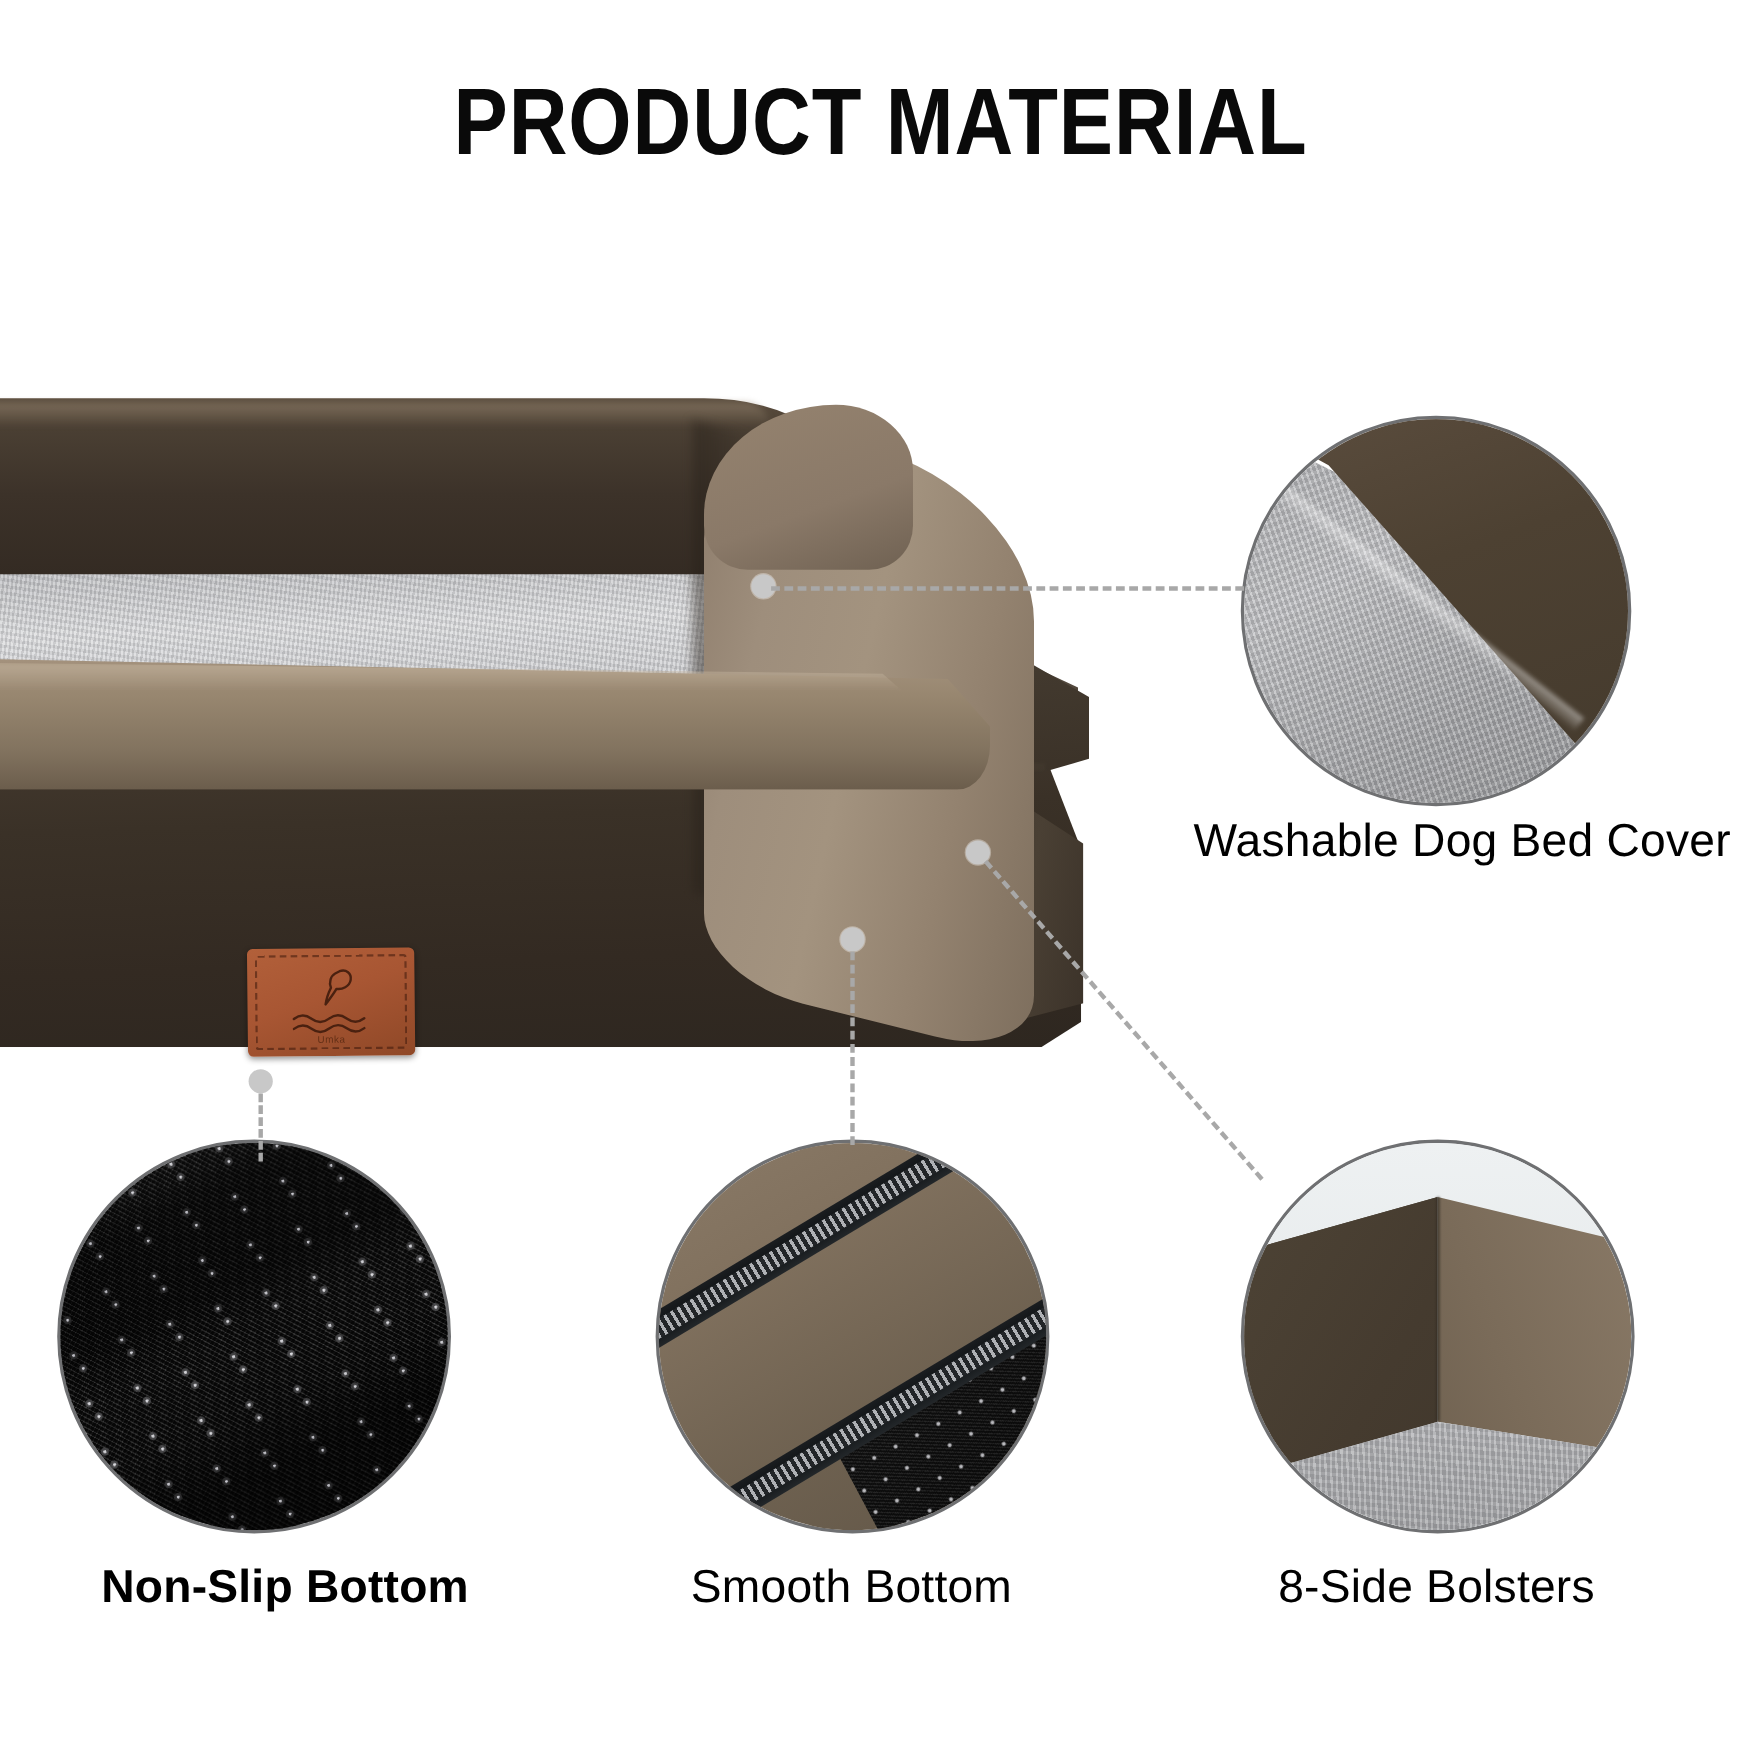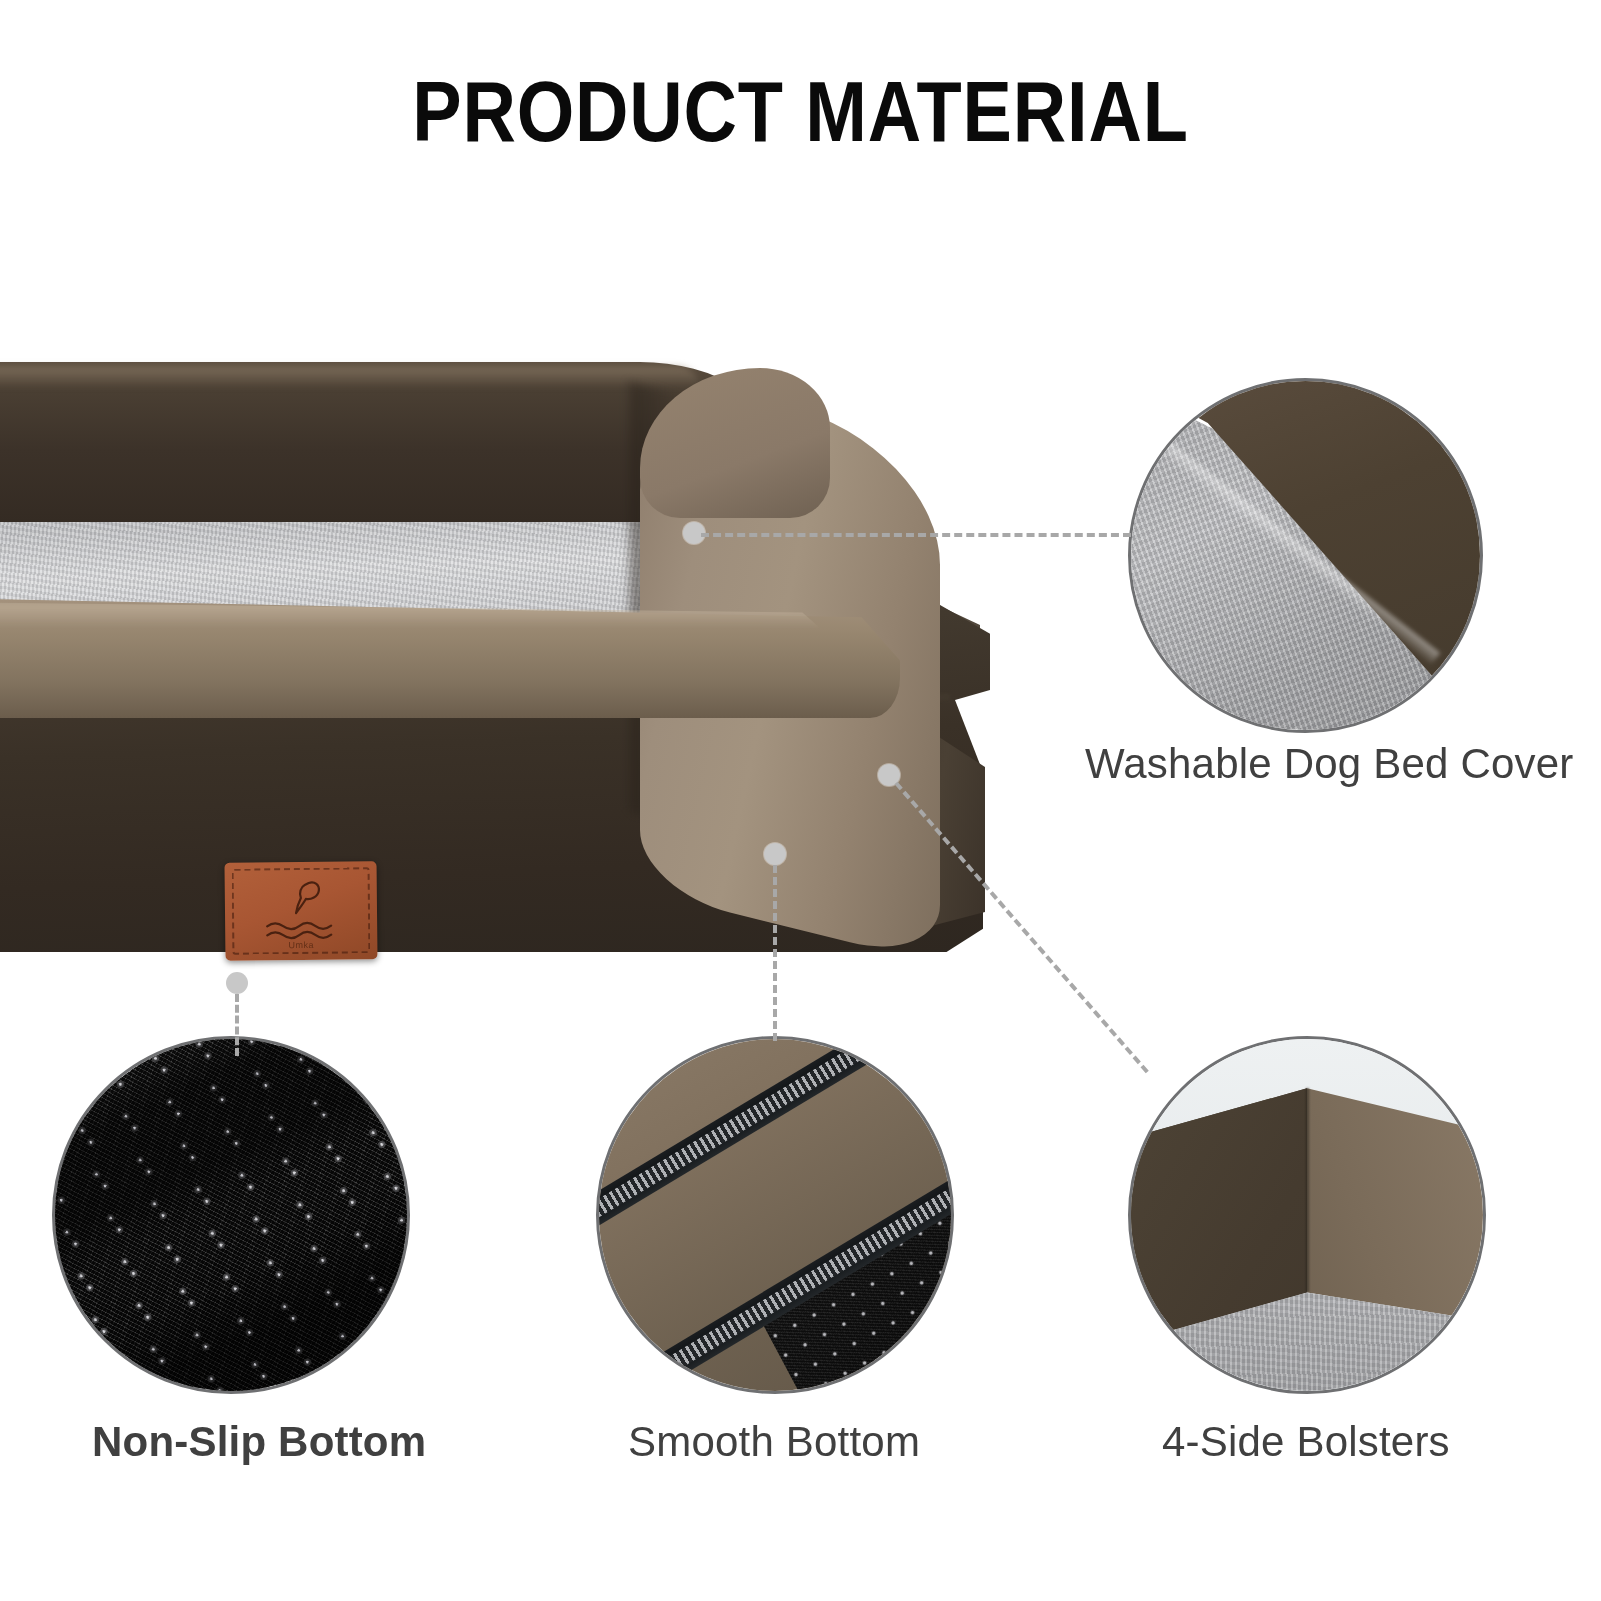--- a/index.html
+++ b/index.html
@@ -355,21 +355,21 @@
     border-top:4px dashed #a8a8a8;
     transform-origin:left center;
   }
 
   
   .caption{
     position:absolute;
     font-family:"Liberation Sans","DejaVu Sans",sans-serif;
     font-size:42px;
     font-weight:400;
-    color:#404040;
+    color:#000000;
     white-space:nowrap;
     letter-spacing:.2px;
   }
   .cap-cover{ left:1085px; top:740px; }
   .cap-nonslip{ left:92px; top:1418px;font-weight:bold; }
   .cap-zip{ left:628px; top:1418px; }
   .cap-bolster{ left:1162px; top:1418px; }
 </style>
 </head>
 <body>
@@ -456,13 +456,13 @@
   <div class="circle-inner">
     <div class="bl-sky"></div>
     <div class="bl-left"></div>
     <div class="bl-right"></div>
     <div class="bl-seam"></div>
     <div class="bl-plush"></div>
   </div>
 </div>
 <div class="dot" style="left:878px;top:764px;"></div>
 <div class="dash" style="left:896px;top:781px;width:383px;transform:rotate(49deg);"></div>
-<div class="caption cap-bolster">4-Side Bolsters</div>
+<div class="caption cap-bolster">8-Side Bolsters</div>
 
 </body></html>

